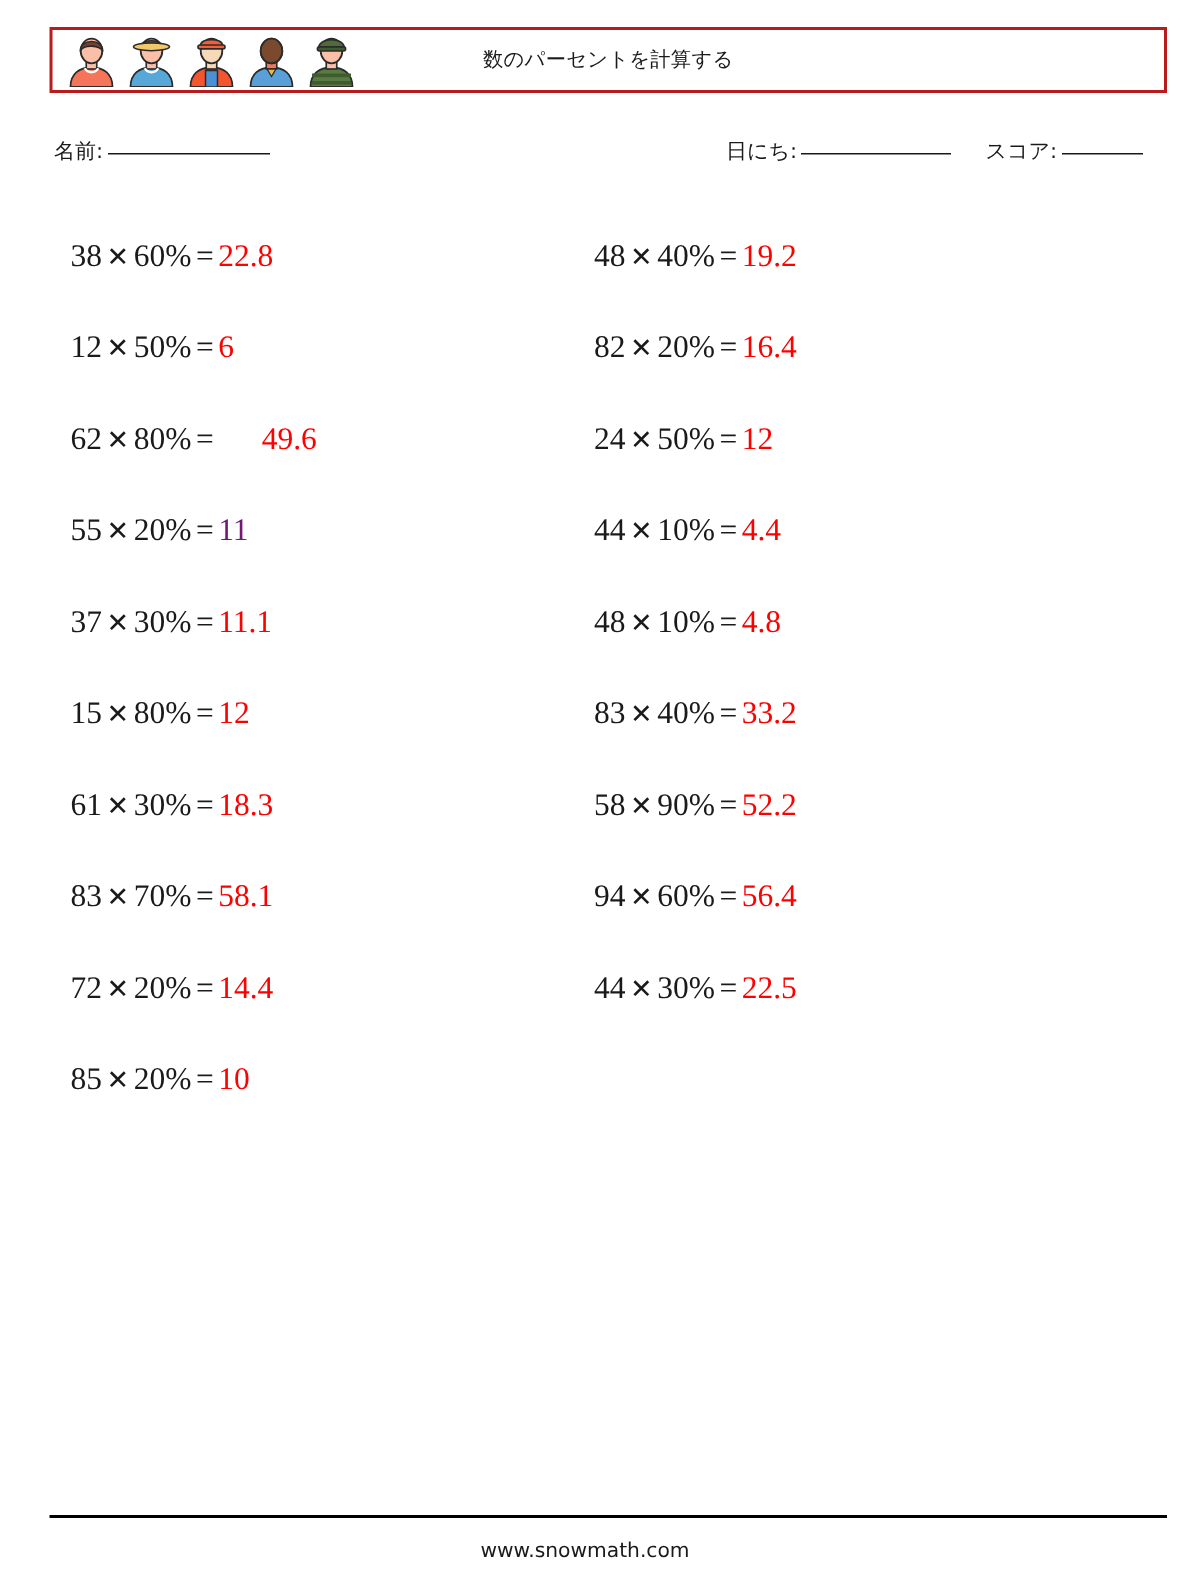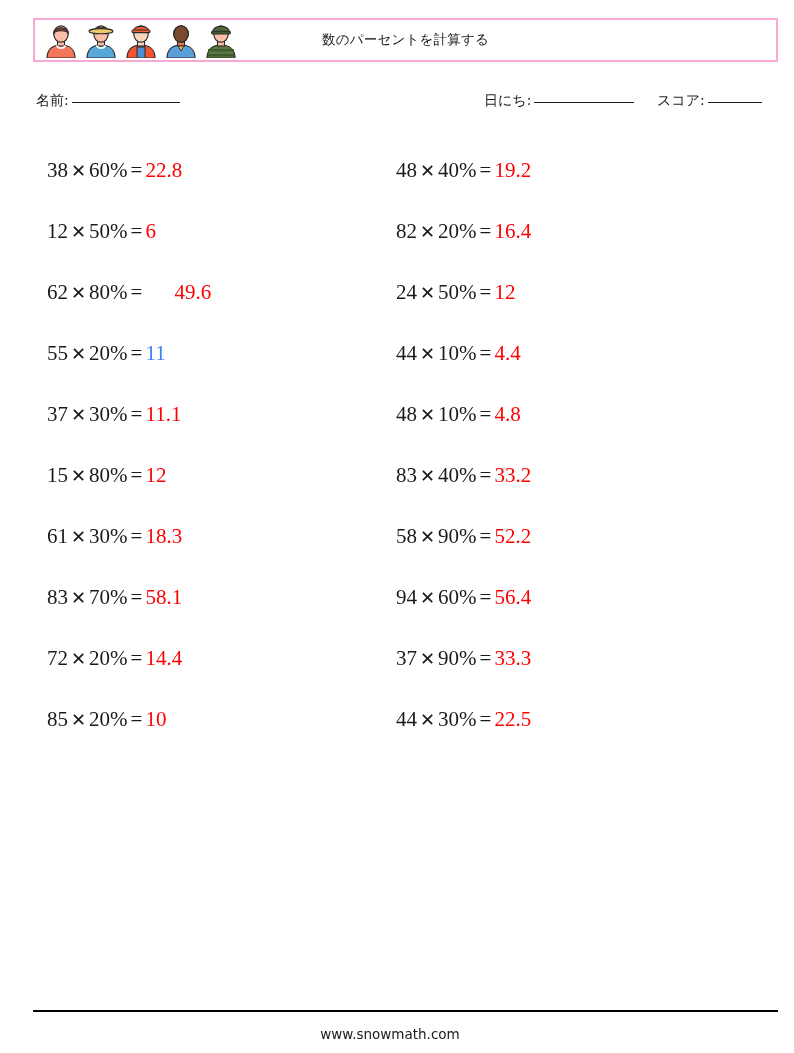--- a/index.html
+++ b/index.html
@@ -17,21 +17,21 @@
     overflow: hidden;
   }
 
   
   .header-box {
     position: absolute;
     left: 33px;
     top: 18px;
     width: 745px;
     height: 44px;
-    border: 2px solid #f9a8d4;
+    border: 2px solid #b91c1c;
     box-sizing: border-box;
     display: flex;
     align-items: center;
   }
   .avatar-strip {
     display: flex;
     align-items: center;
     gap: 4px;
     padding-left: 8px;
     flex: 0 0 auto;
@@ -194,36 +194,35 @@
   <div class="info-score">
     <span>スコア:</span><span class="blank blank-score"></span>
   </div>
 </div>
 
 <div class="problems">
   <div class="prob-col col-left">
       <div class="problem"><span class="q-text">38</span><span class="times">✕</span><span class="q-text">60%</span><span class="eq">=</span><span class="answer" style="color: rgb(255, 0, 0);">22.8</span></div>
       <div class="problem"><span class="q-text">12</span><span class="times">✕</span><span class="q-text">50%</span><span class="eq">=</span><span class="answer" style="color: rgb(255, 0, 0);">6</span></div>
       <div class="problem"><span class="q-text">62</span><span class="times">✕</span><span class="q-text">80%</span><span class="eq">=</span><span class="answer" style="color: rgb(255, 0, 0); margin-left: 29px;">49.6</span></div>
-      <div class="problem"><span class="q-text">55</span><span class="times">✕</span><span class="q-text">20%</span><span class="eq">=</span><span class="answer" style="color: #3b82f6;">11</span></div>
+      <div class="problem"><span class="q-text">55</span><span class="times">✕</span><span class="q-text">20%</span><span class="eq">=</span><span class="answer" style="color: #701a75;">11</span></div>
       <div class="problem"><span class="q-text">37</span><span class="times">✕</span><span class="q-text">30%</span><span class="eq">=</span><span class="answer" style="color: rgb(255, 0, 0);">11.1</span></div>
       <div class="problem"><span class="q-text">15</span><span class="times">✕</span><span class="q-text">80%</span><span class="eq">=</span><span class="answer" style="color: rgb(255, 0, 0);">12</span></div>
       <div class="problem"><span class="q-text">61</span><span class="times">✕</span><span class="q-text">30%</span><span class="eq">=</span><span class="answer" style="color: rgb(255, 0, 0);">18.3</span></div>
       <div class="problem"><span class="q-text">83</span><span class="times">✕</span><span class="q-text">70%</span><span class="eq">=</span><span class="answer" style="color: rgb(255, 0, 0);">58.1</span></div>
       <div class="problem"><span class="q-text">72</span><span class="times">✕</span><span class="q-text">20%</span><span class="eq">=</span><span class="answer" style="color: rgb(255, 0, 0);">14.4</span></div>
       <div class="problem"><span class="q-text">85</span><span class="times">✕</span><span class="q-text">20%</span><span class="eq">=</span><span class="answer" style="color: rgb(255, 0, 0);">10</span></div>
     </div>
   <div class="prob-col col-right">
       <div class="problem"><span class="q-text">48</span><span class="times">✕</span><span class="q-text">40%</span><span class="eq">=</span><span class="answer" style="color: rgb(255, 0, 0);">19.2</span></div>
       <div class="problem"><span class="q-text">82</span><span class="times">✕</span><span class="q-text">20%</span><span class="eq">=</span><span class="answer" style="color: rgb(255, 0, 0);">16.4</span></div>
       <div class="problem"><span class="q-text">24</span><span class="times">✕</span><span class="q-text">50%</span><span class="eq">=</span><span class="answer" style="color: rgb(255, 0, 0);">12</span></div>
       <div class="problem"><span class="q-text">44</span><span class="times">✕</span><span class="q-text">10%</span><span class="eq">=</span><span class="answer" style="color: rgb(255, 0, 0);">4.4</span></div>
       <div class="problem"><span class="q-text">48</span><span class="times">✕</span><span class="q-text">10%</span><span class="eq">=</span><span class="answer" style="color: rgb(255, 0, 0);">4.8</span></div>
       <div class="problem"><span class="q-text">83</span><span class="times">✕</span><span class="q-text">40%</span><span class="eq">=</span><span class="answer" style="color: rgb(255, 0, 0);">33.2</span></div>
       <div class="problem"><span class="q-text">58</span><span class="times">✕</span><span class="q-text">90%</span><span class="eq">=</span><span class="answer" style="color: rgb(255, 0, 0);">52.2</span></div>
       <div class="problem"><span class="q-text">94</span><span class="times">✕</span><span class="q-text">60%</span><span class="eq">=</span><span class="answer" style="color: rgb(255, 0, 0);">56.4</span></div>
-      <div class="problem"><span class="q-text">37</span><span class="times">✕</span><span class="q-text">90%</span><span class="eq">=</span><span class="answer" style="color: rgb(255, 0, 0);">33.3</span></div>
       <div class="problem"><span class="q-text">44</span><span class="times">✕</span><span class="q-text">30%</span><span class="eq">=</span><span class="answer" style="color: rgb(255, 0, 0);">22.5</span></div>
     </div>
 </div>
 
 <div class="footer-rule"></div>
 <div class="footer-url">www.snowmath.com</div>
 
 </body></html>

